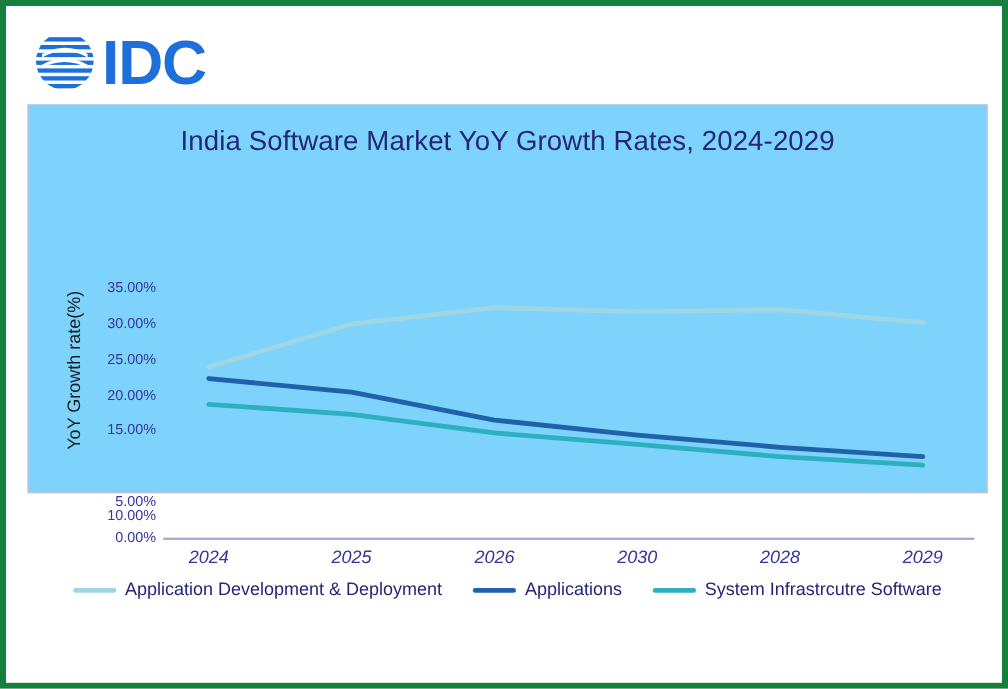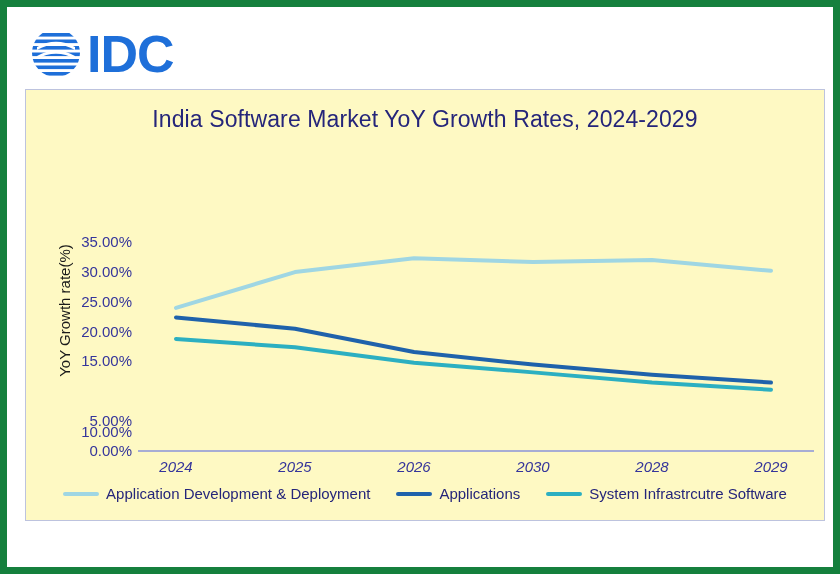--- a/index.html
+++ b/index.html
@@ -5,38 +5,38 @@
   * { box-sizing: border-box; margin: 0; padding: 0; }
   html, body {
     width: 840px; height: 574px;
     background: #ffffff;
     font-family: "Liberation Sans", sans-serif;
   }
   #page {
     position: relative;
     width: 840px; height: 574px;
     background: #ffffff;
-    border: 7px solid #15803d;
+    border: 5px solid #15803d;
     overflow: hidden;
   }
 
   
   #logo {
     position: absolute;
     left: 22px; top: 18px;
     width: 180px; height: 56px;
     display: flex; align-items: center;
   }
 
   
   #panel {
     position: absolute;
     left: 18px; top: 82px;
-    width: 800px; height: 432px;
-    background: #fef9c3;
+    width: 800px; height: 324px;
+    background: #7dd3fc;
     border: 1.5px solid #BDC3DE;
   }
 
   #chart-title {
     position: absolute;
     left: 0; top: 16px;
     width: 100%;
     text-align: center;
     font-size: 23px;
     color: #25257A;
@@ -49,21 +49,21 @@
     position: absolute;
     left: 0; top: 0;
     width: 800px; height: 432px;
   }
 
   .y-tick-label {
     position: absolute;
     right: 694px;           
     width: 90px;
     text-align: right;
-    font-size: 15px;
+    font-size: 12px;
     color: #35359B;
     transform: translateY(-50%);
     white-space: nowrap;
   }
 
   .x-tick-label {
     position: absolute;
     top: 368px;
     width: 90px;
     margin-left: -45px;

